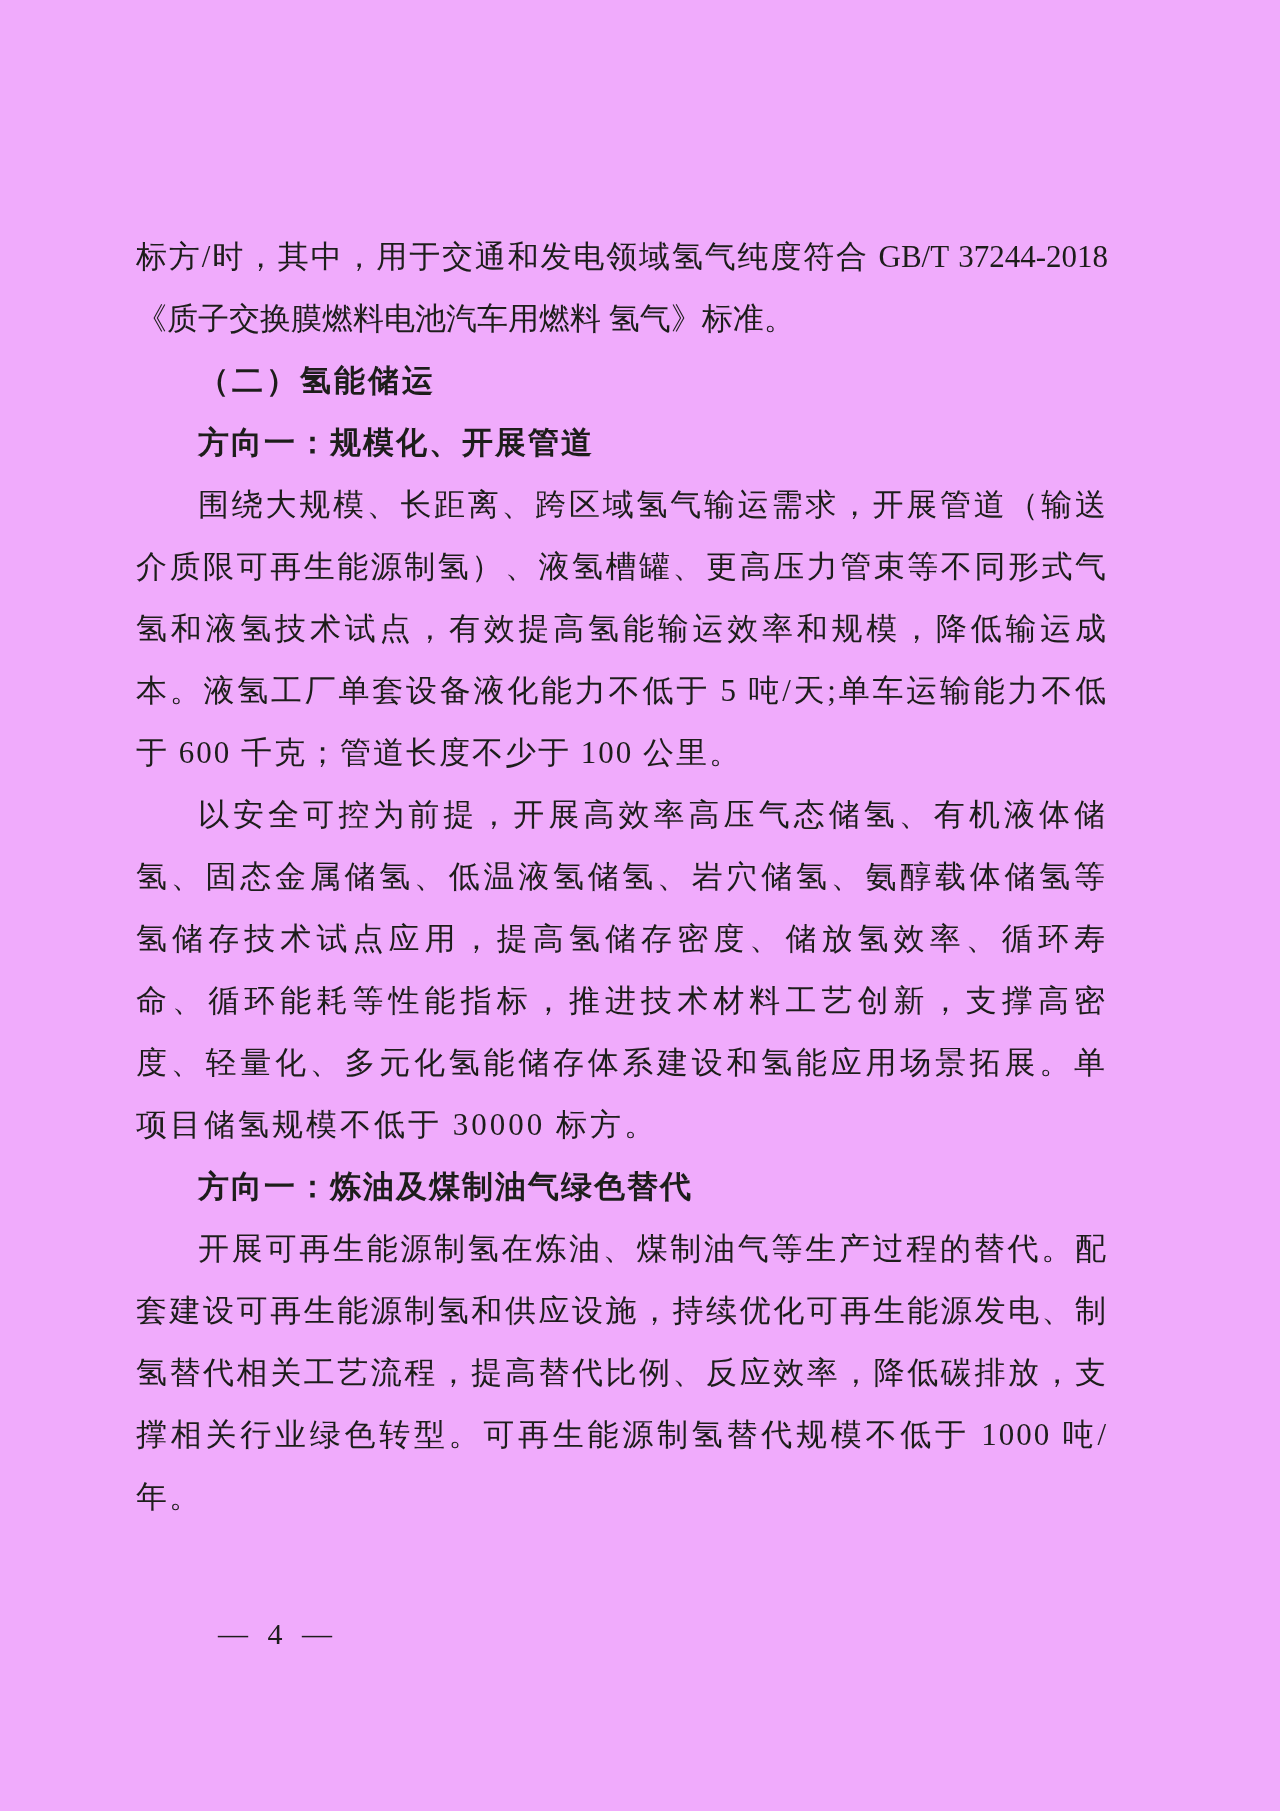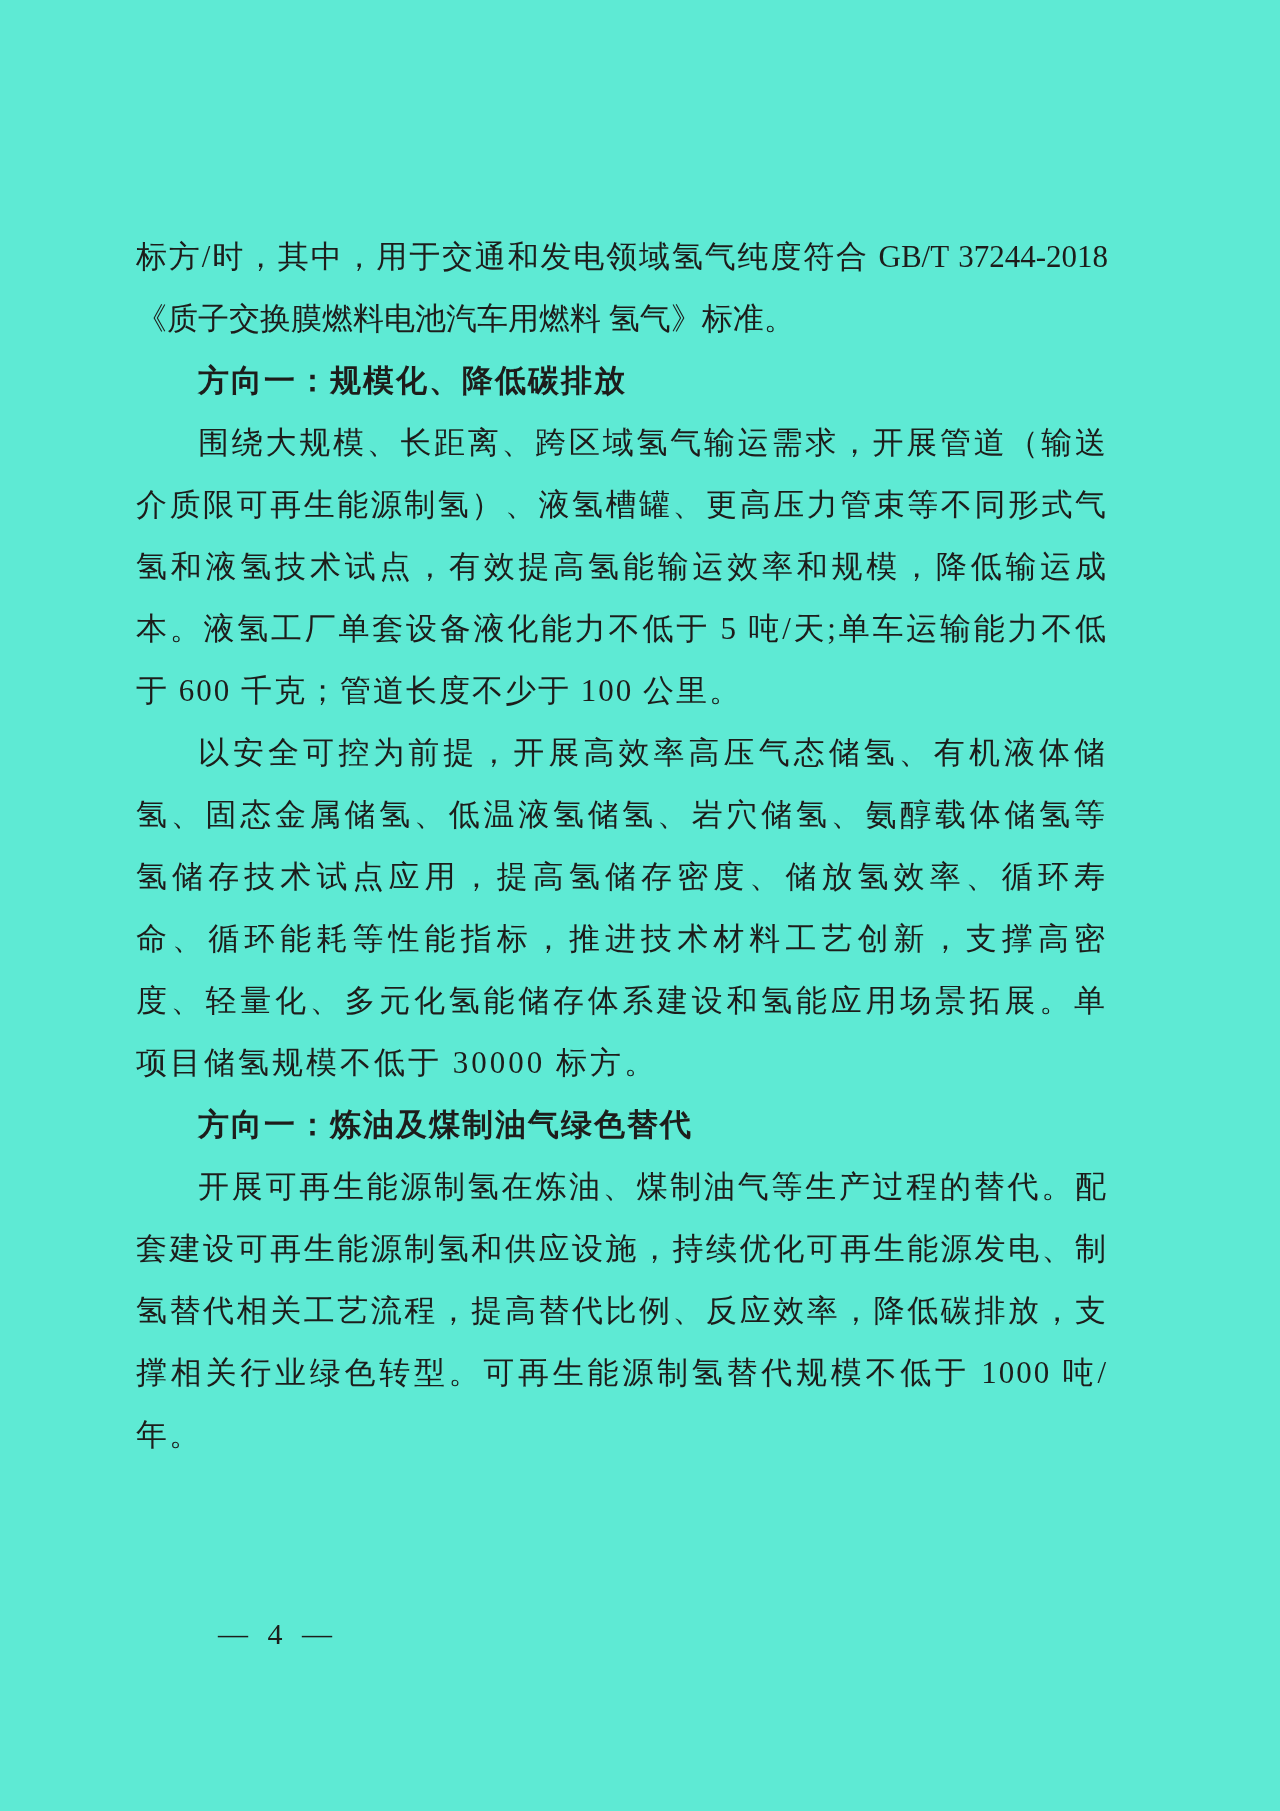--- a/index.html
+++ b/index.html
@@ -4,21 +4,21 @@
 <style>
   html, body {
     margin: 0;
     padding: 0;
     background: #ffffff;
   }
   .page {
     position: relative;
     width: 1280px;
     height: 1811px;
-    background: #5eead4;
+    background: #f0abfc;
     overflow: hidden;
     font-family: "Liberation Serif", "DejaVu Serif", serif;
     color: #1d1d1b;
   }
   .doc-body {
     position: absolute;
     left: 136px;
     top: 226px;
     width: 972px;
   }
@@ -58,21 +58,22 @@
     letter-spacing: 6px;
     color: #1d1d1b;
   }
 </style>
 </head>
 <body>
 
 <div class="page">
   <div class="doc-body">
     <p class="para-continued">标方/时，其中，用于交通和发电领域氢气纯度符合 GB/T 37244-2018《质子交换膜燃料电池汽车用燃料 氢气》标准。</p>
-    <p class="heading-2">方向一：规模化、降低碳排放</p>
+    <p class="heading-1">（二）氢能储运</p>
+    <p class="heading-2">方向一：规模化、开展管道</p>
     <p class="para-body">围绕大规模、长距离、跨区域氢气输运需求，开展管道（输送介质限可再生能源制氢）、液氢槽罐、更高压力管束等不同形式气氢和液氢技术试点，有效提高氢能输运效率和规模，降低输运成本。液氢工厂单套设备液化能力不低于 5 吨/天;单车运输能力不低于 600 千克；管道长度不少于 100 公里。</p>
     <p class="para-body tight">以安全可控为前提，开展高效率高压气态储氢、有机液体储氢、固态金属储氢、低温液氢储氢、岩穴储氢、氨醇载体储氢等氢储存技术试点应用，提高氢储存密度、储放氢效率、循环寿命、循环能耗等性能指标，推进技术材料工艺创新，支撑高密度、轻量化、多元化氢能储存体系建设和氢能应用场景拓展。单项目储氢规模不低于 30000 标方。</p>
     <p class="heading-2">方向一：炼油及煤制油气绿色替代</p>
     <p class="para-body">开展可再生能源制氢在炼油、煤制油气等生产过程的替代。配套建设可再生能源制氢和供应设施，持续优化可再生能源发电、制氢替代相关工艺流程，提高替代比例、反应效率，降低碳排放，支撑相关行业绿色转型。可再生能源制氢替代规模不低于 1000 吨/年。</p>
   </div>
 
   <div class="page-number">— 4 —</div>
 </div>
 
 </body></html>

